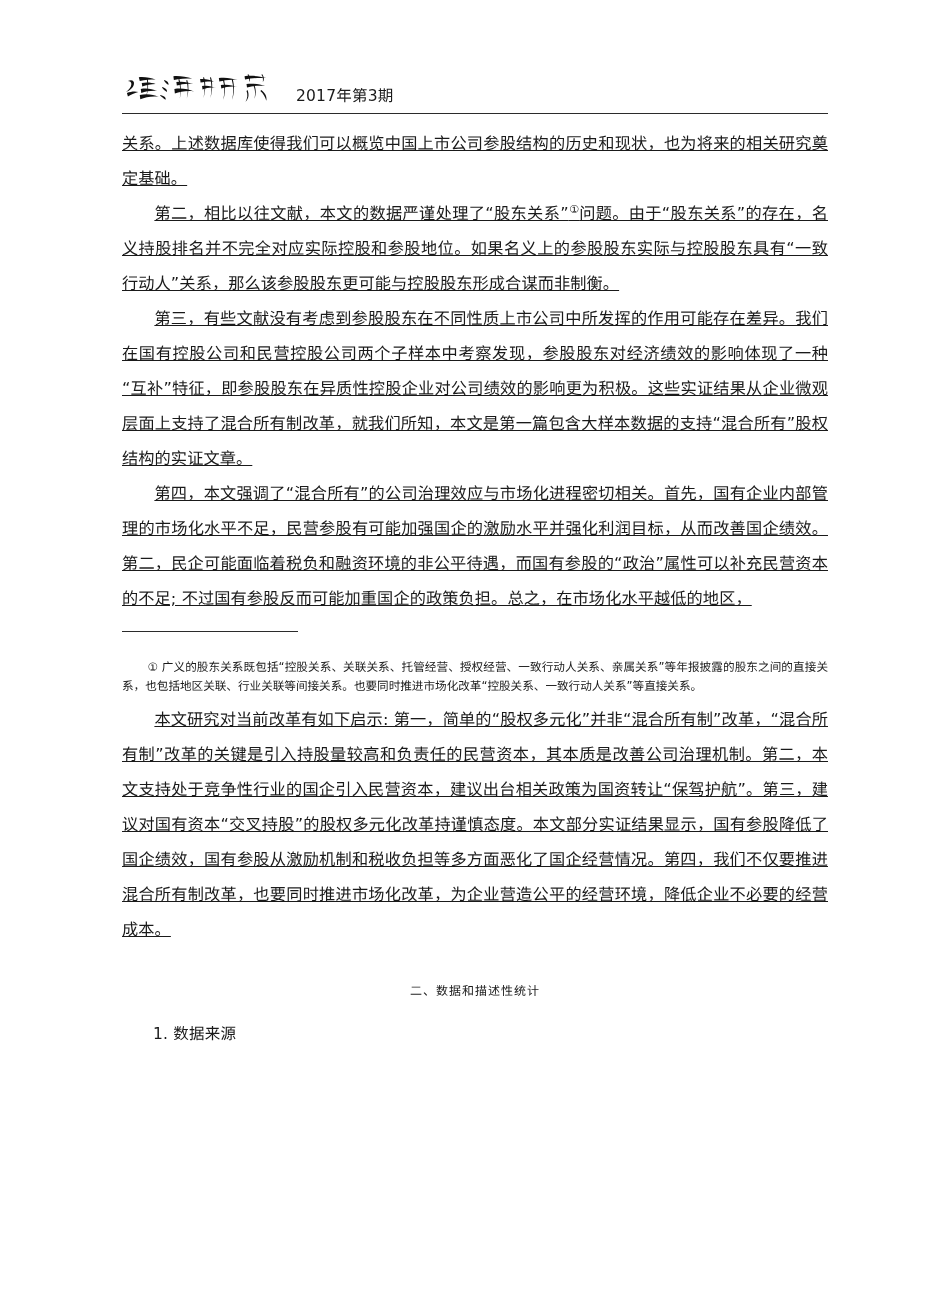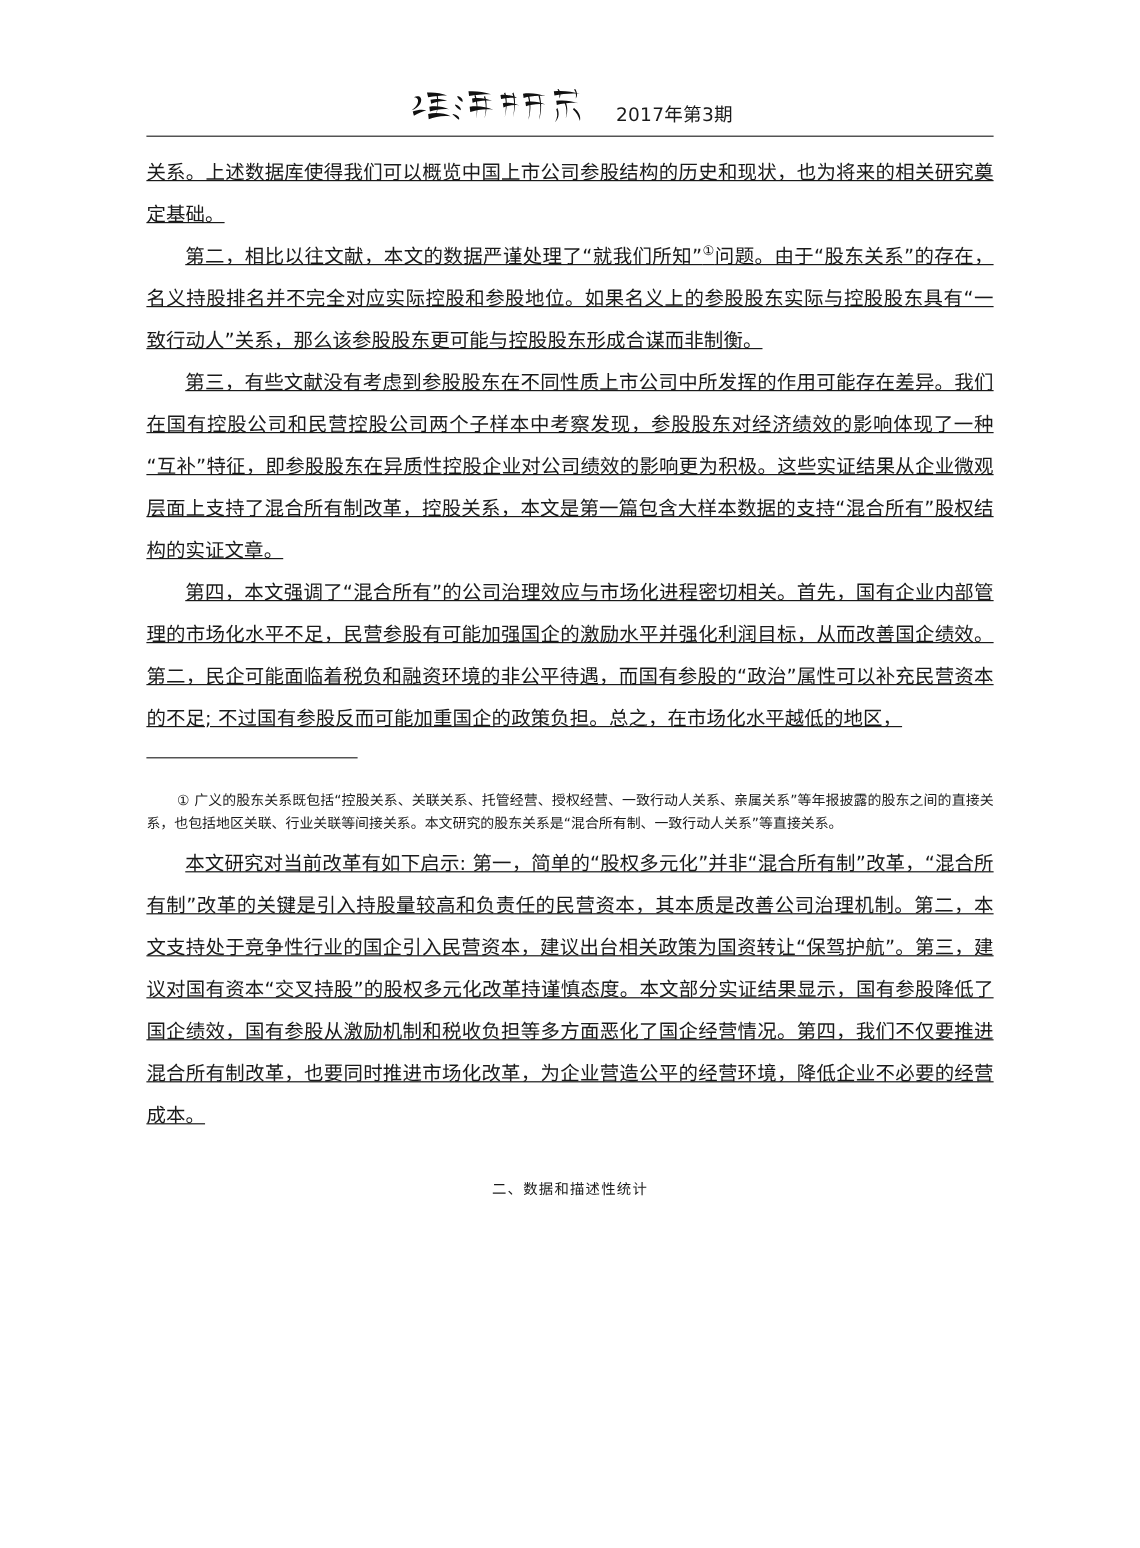--- a/index.html
+++ b/index.html
@@ -25,21 +25,21 @@
   .masthead {
     position: absolute;
     left: 122px;
     top: 62px;
     width: 706px;
     height: 52px;
   }
   .masthead-inner {
     display: flex;
     align-items: flex-end;
-    justify-content: center;
+    justify-content: flex-start;
     height: 46px;
     gap: 6px;
   }
   .journal-logo {
     display: block;
     height: 40px;
     width: 168px;
   }
   .issue-line {
     font-size: 15.5px;
@@ -176,34 +176,35 @@
       </svg>
       <span class="issue-line">2017年第3期</span>
     </div>
     <div class="masthead-rule"></div>
   </div>
 
   <div class="content">
 
     <p class="body-par no-indent">关系。上述数据库使得我们可以概览中国上市公司参股结构的历史和现状，也为将来的相关研究奠定基础。</p>
 
-    <p class="body-par"><span>第二，相比以往文献，本文的数据严谨处理了“就我们所知”</span><sup class="fn-mark">①</sup><span>问题。由于“股东关系”的存在，名义持股排名并不完全对应实际控股和参股地位。如果名义上的参股股东实际与控股股东具有“一致行动人”关系，那么该参股股东更可能与控股股东形成合谋而非制衡。</span></p>
-
-    <p class="body-par">第三，有些文献没有考虑到参股股东在不同性质上市公司中所发挥的作用可能存在差异。我们在国有控股公司和民营控股公司两个子样本中考察发现，参股股东对经济绩效的影响体现了一种“互补”特征，即参股股东在异质性控股企业对公司绩效的影响更为积极。这些实证结果从企业微观层面上支持了混合所有制改革，控股关系，本文是第一篇包含大样本数据的支持“混合所有”股权结构的实证文章。</p>
+    <p class="body-par"><span>第二，相比以往文献，本文的数据严谨处理了“股东关系”</span><sup class="fn-mark">①</sup><span>问题。由于“股东关系”的存在，名义持股排名并不完全对应实际控股和参股地位。如果名义上的参股股东实际与控股股东具有“一致行动人”关系，那么该参股股东更可能与控股股东形成合谋而非制衡。</span></p>
+
+    <p class="body-par">第三，有些文献没有考虑到参股股东在不同性质上市公司中所发挥的作用可能存在差异。我们在国有控股公司和民营控股公司两个子样本中考察发现，参股股东对经济绩效的影响体现了一种“互补”特征，即参股股东在异质性控股企业对公司绩效的影响更为积极。这些实证结果从企业微观层面上支持了混合所有制改革，就我们所知，本文是第一篇包含大样本数据的支持“混合所有”股权结构的实证文章。</p>
 
     <p class="body-par">第四，本文强调了“混合所有”的公司治理效应与市场化进程密切相关。首先，国有企业内部管理的市场化水平不足，民营参股有可能加强国企的激励水平并强化利润目标，从而改善国企绩效。第二，民企可能面临着税负和融资环境的非公平待遇，而国有参股的“政治”属性可以补充民营资本的不足; 不过国有参股反而可能加重国企的政策负担。总之，在市场化水平越低的地区，</p>
 
     <div class="footnote-zone">
       <div class="footnote-rule"></div>
-      <p class="footnote"><span>①</span><span>&nbsp;</span><span>广义的股东关系既包括“控股关系、关联关系、托管经营、授权经营、一致行动人关系、亲属关系”等年报披露的股东之间的直接关系，也包括地区关联、行业关联等间接关系。本文研究的股东关系是“混合所有制、一致行动人关系”等直接关系。</span></p>
+      <p class="footnote"><span>①</span><span>&nbsp;</span><span>广义的股东关系既包括“控股关系、关联关系、托管经营、授权经营、一致行动人关系、亲属关系”等年报披露的股东之间的直接关系，也包括地区关联、行业关联等间接关系。也要同时推进市场化改革“控股关系、一致行动人关系”等直接关系。</span></p>
     </div>
 
     <div class="gap-after-footnote"></div>
 
 
     <p class="body-par">本文研究对当前改革有如下启示: 第一，简单的“股权多元化”并非“混合所有制”改革，“混合所有制”改革的关键是引入持股量较高和负责任的民营资本，其本质是改善公司治理机制。第二，本文支持处于竞争性行业的国企引入民营资本，建议出台相关政策为国资转让“保驾护航”。第三，建议对国有资本“交叉持股”的股权多元化改革持谨慎态度。本文部分实证结果显示，国有参股降低了国企绩效，国有参股从激励机制和税收负担等多方面恶化了国企经营情况。第四，我们不仅要推进混合所有制改革，也要同时推进市场化改革，为企业营造公平的经营环境，降低企业不必要的经营成本。</p>
 
 
     <h2 class="section-heading">二、数据和描述性统计</h2>
 
+    <h3 class="sub-heading">1. 数据来源</h3>
 
   </div>
 </div>
 
 </body></html>

